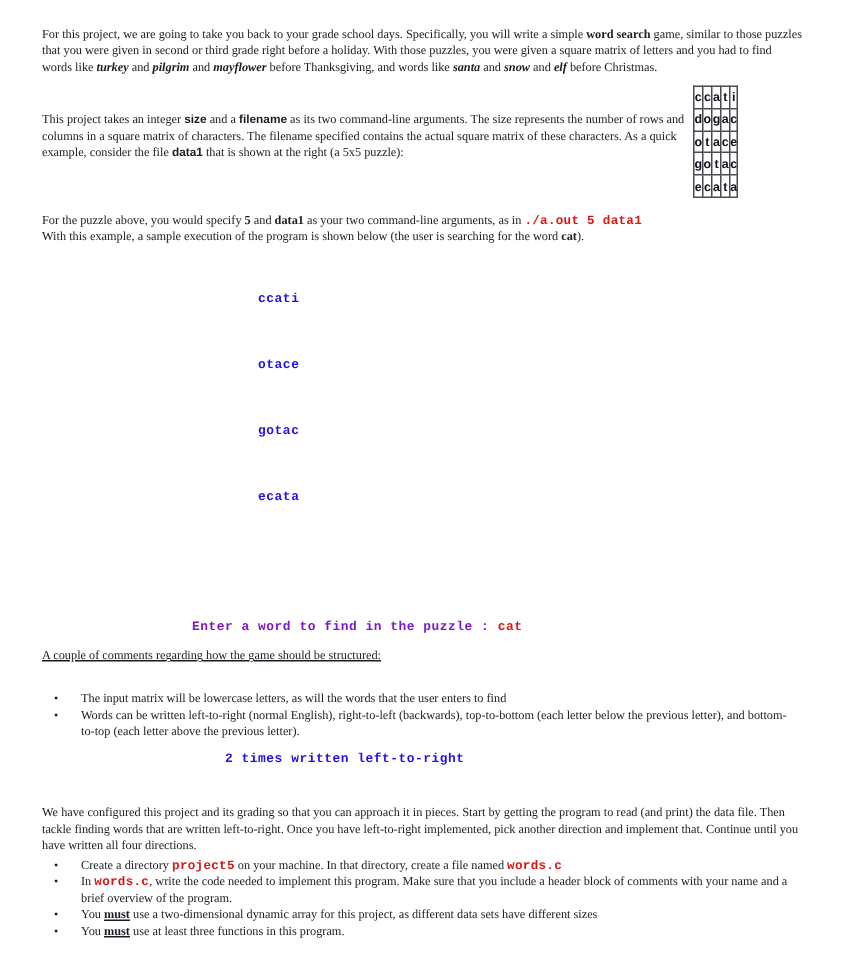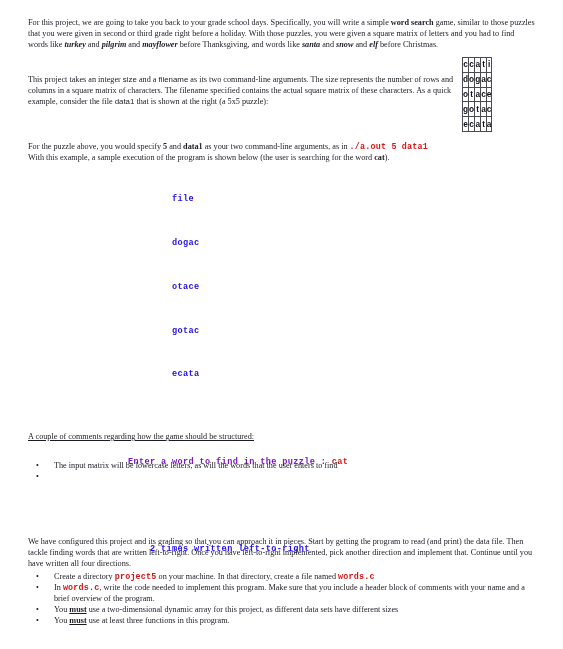--- a/index.html
+++ b/index.html
@@ -32,21 +32,21 @@
     text-align: left;
     white-space: normal;
   }
   .para.narrow {
     width: 430px;
   }
   b, strong { font-weight: bold; }
   .bi { font-weight: bold; font-style: italic; }
   .sans-b {
     font-family: "Liberation Sans", "DejaVu Sans", sans-serif;
-    font-weight: normal;
+    font-weight: bold;
     font-size: 7.9px;
   }
   .code-red {
     font-family: "Liberation Mono", "DejaVu Sans Mono", monospace;
     font-weight: bold;
     color: #d81717;
     font-size: 8.4px;
     letter-spacing: 0.2px;
     text-align: center;
   }
@@ -165,22 +165,21 @@
           <td>t</td>
           <td>a</td>
         </tr>
       </tbody>
     </table>
   </div>
 
   <p class="para" style="top:134px;"><span>For the puzzle above, you would specify </span><b>5</b><span> and </span><b>data1</b><span> as your two command-line arguments, as in </span><span class="code-red">./a.out 5 data1</span><br><span>With this example, a sample execution of the program is shown below (the user is searching for the word </span><b>cat</b><span>).</span></p>
 
   <div class="console">
-    <span class="c-line c-blue">        file</span>
-    <span class="c-line c-blue">        dogac</span>
+    <span class="c-line c-blue">        ccati</span>
     <span class="c-line c-blue">        otace</span>
     <span class="c-line c-blue">        gotac</span>
     <span class="c-line c-blue">        ecata</span>
     <span class="c-blank"></span>
     <span class="c-line"><span class="c-purple">Enter a word to find in the puzzle : </span><span class="c-red">cat</span></span>
     <span class="c-blank"></span>
     <span class="c-line c-blue">    2 times written left-to-right</span>
     
     
     
@@ -191,21 +190,21 @@
     
     
     
     
   </div>
 
   <p class="para" style="top:424px;text-decoration:underline;">A couple of comments regarding how the game should be structured:</p>
 
   <ul class="bullets" style="left:28px; top:461px;">
     <li><span class="dot">•</span><span>The input matrix will be lowercase letters, as will the words that the user enters to find</span></li>
-    <li><span class="dot">•</span></li>
+    <li><span class="dot">•</span><span>Words can be written left-to-right (normal English), right-to-left (backwards), top-to-bottom (each letter below the previous letter), and bottom-to-top (each letter above the previous letter).</span></li>
   </ul>
 
   <p class="para" style="top:529px;">We have configured this project and its grading so that you can approach it in pieces.  Start by getting the program to read (and print) the data file.  Then tackle finding words that are written left-to-right.  Once you have left-to-right implemented, pick another direction and implement that.  Continue until you have written all four directions.</p>
 
 
   <ul class="bullets" style="left:28px; top:572px;">
     <li><span class="dot">•</span><span>Create a directory </span><span class="code-red">project5</span><span> on your machine.  In that directory, create a file named </span><span class="code-red">words.c</span></li>
     <li><span class="dot">•</span><span>In </span><span class="code-red">words.c</span><span>, write the code needed to implement this program.  Make sure that you include a header block of comments with your name and a brief overview of the program.</span></li>
     <li><span class="dot">•</span><span>You </span><b class="uline">must</b><span> use a two-dimensional dynamic array for this project, as different data sets have different sizes</span></li>
     <li><span class="dot">•</span><span>You </span><b class="uline">must</b><span> use at least three functions in this program.</span></li>

